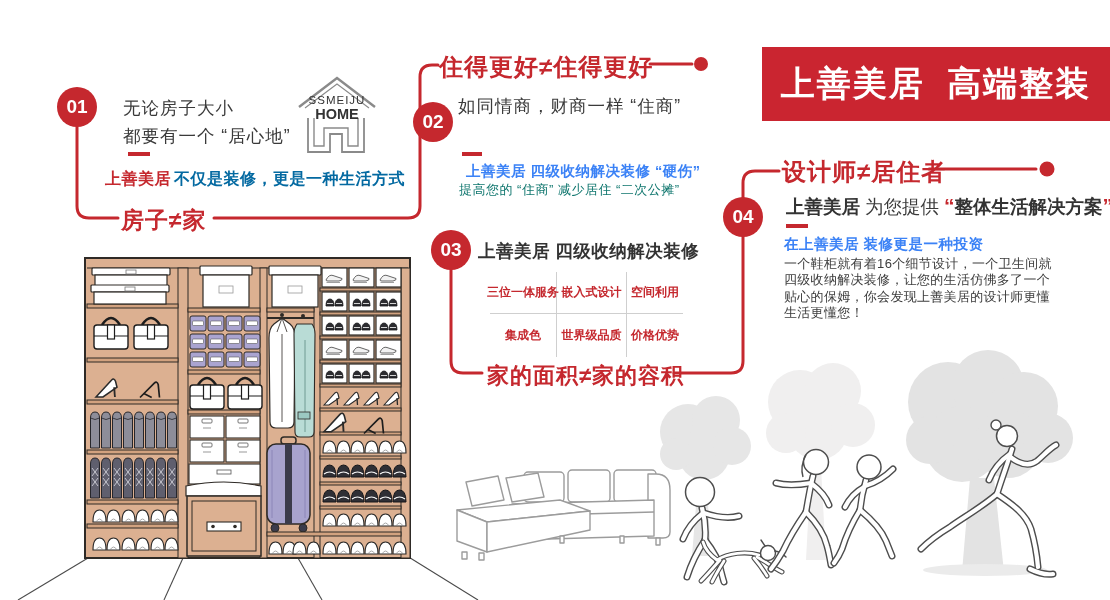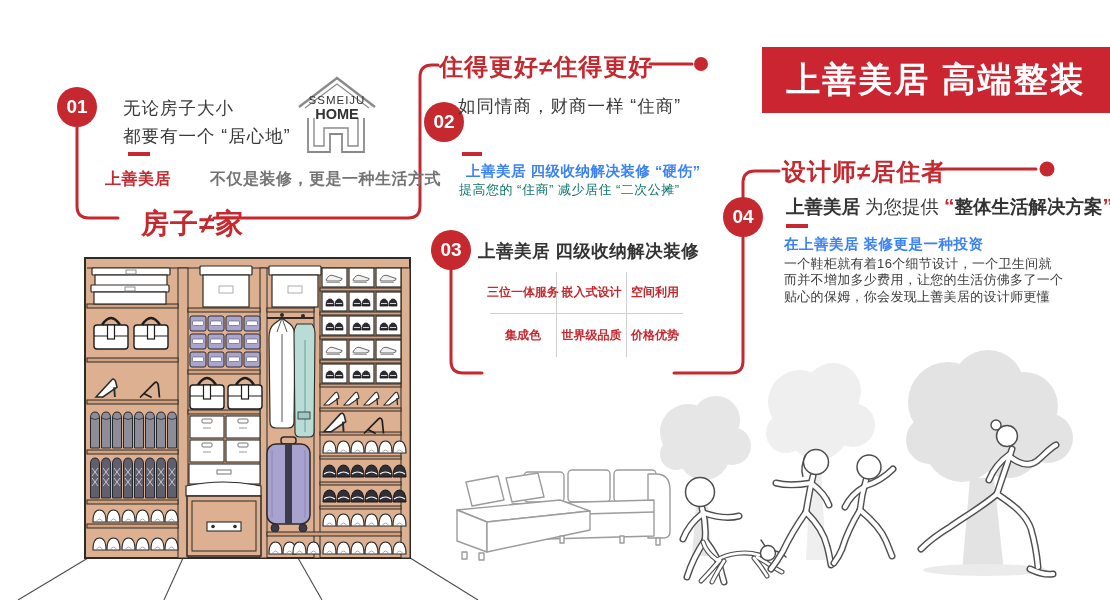--- a/index.html
+++ b/index.html
@@ -5,31 +5,31 @@
   html,body{margin:0;padding:0;background:#fff;}
   .stage{position:relative;width:1110px;height:600px;background:#fff;overflow:hidden;
          font-family:"Liberation Sans","DejaVu Sans",sans-serif;}
   svg{display:block;}
   .layer{position:absolute;left:0;top:0;pointer-events:none;}
   
   .num{position:absolute;width:40px;height:40px;border-radius:50%;background:#c5282e;color:#fff;
        font-weight:bold;font-size:19px;display:flex;align-items:center;justify-content:center;z-index:4;}
   
   .kw{position:absolute;color:#c5282e;font-weight:bold;white-space:nowrap;z-index:4;letter-spacing:1px;}
-  .kw24{font-size:24px;} .kw23{font-size:28px;margin-left:20px;} .kw22{font-size:22px;}
+  .kw24{font-size:24px;} .kw23{font-size:23px;} .kw22{font-size:22px;}
   .h{position:absolute;color:#3a3a3a;font-size:17.5px;font-weight:500;white-space:nowrap;letter-spacing:1px;z-index:4;}
   .dash{position:absolute;background:#c5282e;height:4px;z-index:4;}
   .hl{position:absolute;color:#3b82f6;font-weight:bold;font-size:14.5px;white-space:nowrap;z-index:4;letter-spacing:0.5px;}
   .sub{position:absolute;color:#0f766e;font-size:13px;font-weight:500;white-space:nowrap;z-index:4;letter-spacing:0.5px;}
   .tagline{position:absolute;font-size:16px;font-weight:bold;white-space:nowrap;z-index:4;letter-spacing:0.5px;}
   .tagline .brand{color:#c5282e;margin-right:3px;}
-  .tagline .rest{color:#737373;margin-left:36px;}
-  .banner{position:absolute;left:762px;top:47px;width:348px;height:66px;background:#ca2530;color:#fff;
+  .tagline .rest{color:#0369a1;}
+  .banner{position:absolute;left:762px;top:47px;width:348px;height:74px;background:#ca2530;color:#fff;
           display:flex;align-items:center;justify-content:center;font-size:34px;font-weight:bold;
-          letter-spacing:2px;z-index:4;white-space:nowrap;}
+          letter-spacing:2px;z-index:4;white-space:nowrap;font-family:Liberation Mono, monospace;}
   .t03{position:absolute;left:478px;top:239px;color:#333;font-size:17.5px;font-weight:bold;
        white-space:nowrap;letter-spacing:0.5px;z-index:4;}
   .tbl{position:absolute;left:490px;top:272px;display:grid;grid-template-columns:67px 70px 56px;
        grid-template-rows:42px 43px;z-index:4;}
   .tbl .cell{display:flex;align-items:center;justify-content:center;color:#c5282e;
              font-size:12px;font-weight:bold;white-space:nowrap;}
   .tbl .bR{border-right:1px solid #cfcfcf;} .tbl .bB{border-bottom:1px solid #cfcfcf;}
   .provide{position:absolute;left:786px;top:194px;font-size:18.5px;white-space:nowrap;z-index:4;}
   .provide .b{font-weight:bold;color:#333;}
   .provide .m{font-weight:500;color:#3a3a3a;margin:0 5px;}
@@ -409,21 +409,21 @@
     <path d="M31,32 L63,8 L95,32" fill="none" stroke="#8a8a8a" stroke-width="1.1"></path>
     <path d="M34,42 L34,76 L56,76 L56,58 L68,58 L68,76 L90,76 L90,42" fill="none" stroke="#8a8a8a" stroke-width="1.8"></path>
     <path d="M40,42 L40,70 L50,70 L50,52 L74,52 L74,70 L84,70 L84,42" fill="none" stroke="#8a8a8a" stroke-width="1.4"></path>
     <text x="63" y="28" text-anchor="middle" font-size="11.5" letter-spacing="1" fill="#333">SSMEIJU</text>
     <text x="63" y="43" text-anchor="middle" font-size="14.5" font-weight="bold" fill="#333">HOME</text>
   </svg>
 
   <div class="banner">上善美居 高端整装</div>
 
   <div class="num" style="left:57px;top:87px;">01</div>
-  <div class="num" style="left:424px;top:102px;">02</div>
+  <div class="num" style="left:413px;top:102px;">02</div>
   <div class="num" style="left:431px;top:230px;">03</div>
   <div class="num" style="left:723px;top:197px;">04</div>
 
   <div class="h" style="left:123px;top:96px;">无论房子大小</div>
   <div class="h" style="left:123px;top:124px;">都要有一个 “居心地”</div>
   <div class="dash" style="left:128px;top:152px;width:22px;"></div>
   <div class="tagline" style="left:105px;top:169px;">
     <span class="brand">上善美居</span><span class="rest">不仅是装修，更是一种生活方式</span>
   </div>
   <div class="kw kw23" style="left:121px;top:205px;">房子≠家</div>
@@ -436,26 +436,28 @@
 
   <div class="t03">上善美居 四级收纳解决装修</div>
   <div class="tbl">
     <div class="cell bR bB">三位一体服务</div>
     <div class="cell bR bB">嵌入式设计</div>
     <div class="cell bB">空间利用</div>
     <div class="cell bR">集成色</div>
     <div class="cell bR">世界级品质</div>
     <div class="cell">价格优势</div>
   </div>
+  <div class="kw kw22" style="left:487px;top:361px;">家的面积≠家的容积</div>
 
   <div class="kw kw24" style="left:782px;top:156px;">设计师≠居住者</div>
   <div class="provide">
     <span class="b">上善美居</span><span class="m">为您提供</span><span class="q">“</span><span class="b">整体生活解决方案</span><span class="q">”</span>
   </div>
   <div class="dash" style="left:786px;top:224px;width:22px;"></div>
   <div class="hl" style="left:784px;top:235px;">在上善美居 装修更是一种投资</div>
   <div class="para">
     <div>一个鞋柜就有着16个细节设计，一个卫生间就</div>
-    <div>而并不增加多少费用，让您的生活仿佛多了一个</div>
+    <div>四级收纳解决装修，让您的生活仿佛多了一个</div>
     <div>贴心的保姆，你会发现上善美居的设计师更懂</div>
+    <div>生活更懂您！</div>
   </div>
 
 </div>
 
 </body></html>

